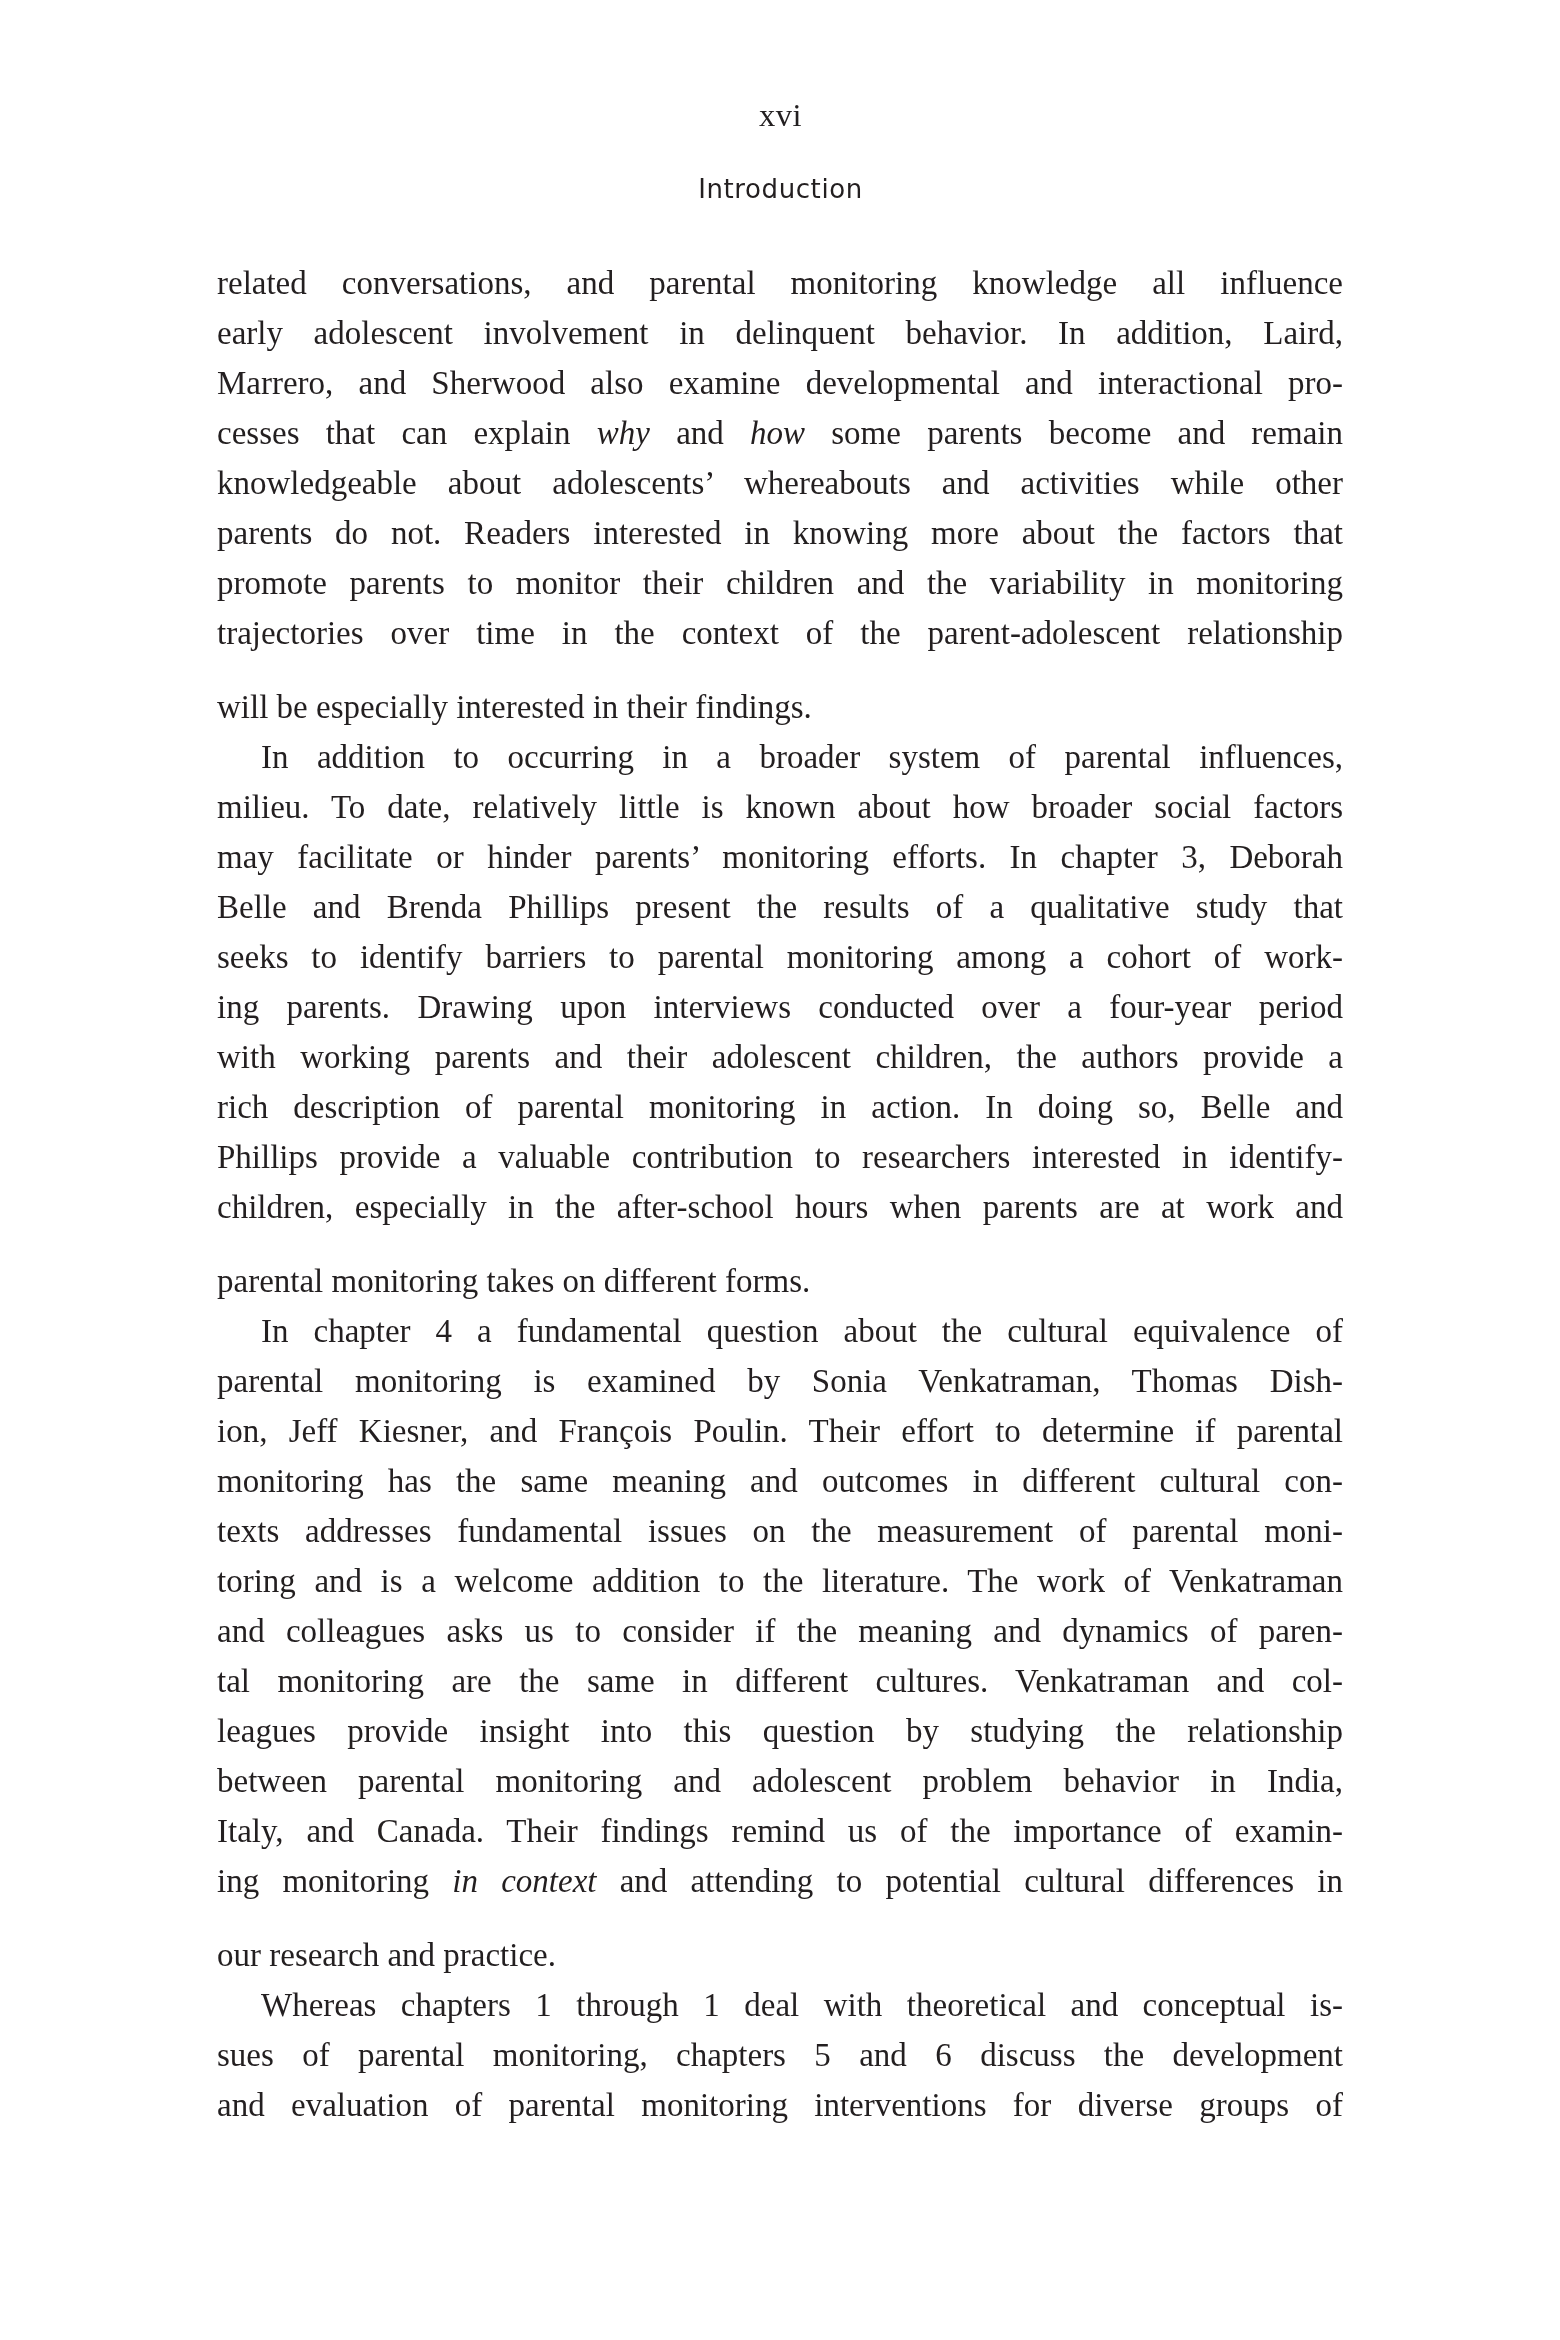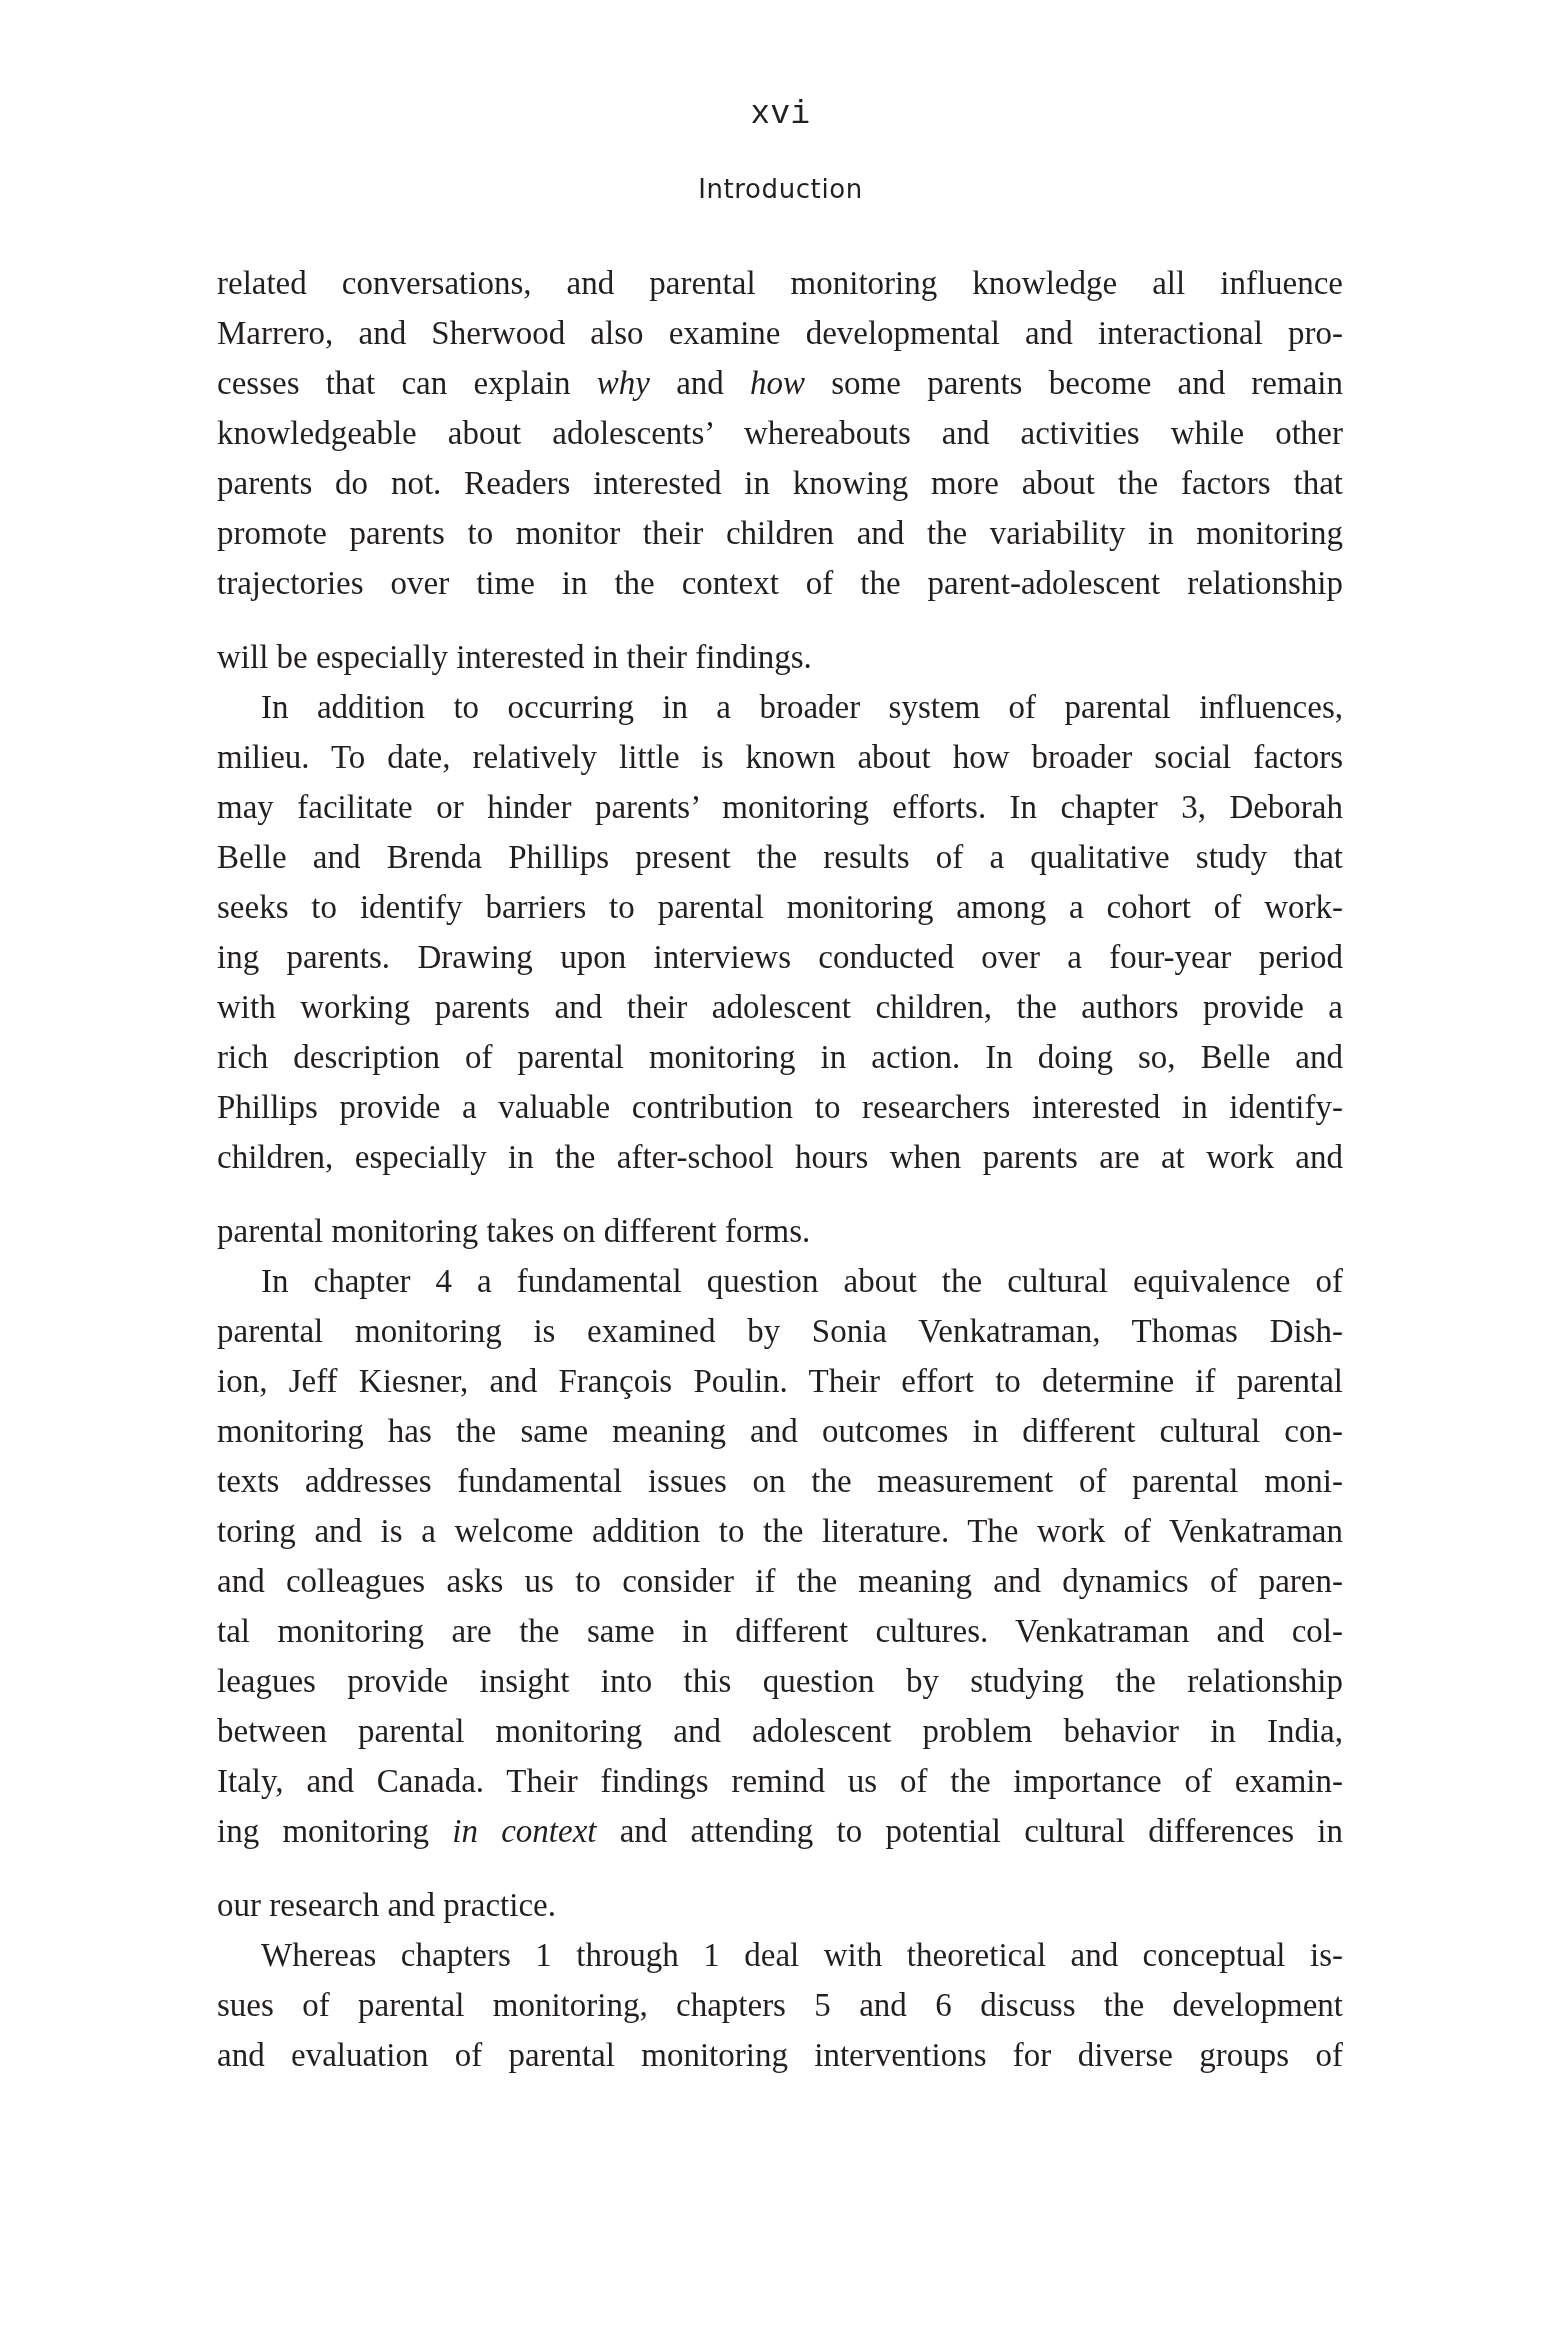--- a/index.html
+++ b/index.html
@@ -13,21 +13,21 @@
     position: relative;
     overflow: hidden;
     color: #231f20;
   }
   .page-number {
     position: absolute;
     left: 0;
     width: 1561px;
     top: 96px;
     text-align: center;
-    font-family: Liberation Mono, monospace;
+    font-family: Liberation Serif, serif;
     font-size: 32.5px;
     line-height: 38px;
     letter-spacing: 0.5px;
   }
   .running-head {
     position: absolute;
     left: 0;
     width: 1561px;
     top: 153px;
     text-align: center;
@@ -62,20 +62,21 @@
 </style>
 </head>
 <body>
 
 <div class="page-number">xvi</div>
 <div class="running-head">Introduction</div>
 
 <div class="body-text" id="body-text">
     <div>
       <div class="line">related conversations, and parental monitoring knowledge all influence</div>
+      <div class="line">early adolescent involvement in delinquent behavior. In addition, Laird,</div>
       <div class="line">Marrero, and Sherwood also examine developmental and interactional pro-</div>
       <div class="line">cesses that can explain <em>why</em> and <em>how</em> some parents become and remain</div>
       <div class="line">knowledgeable about adolescents’ whereabouts and activities while other</div>
       <div class="line">parents do not. Readers interested in knowing more about the factors that</div>
       <div class="line">promote parents to monitor their children and the variability in monitoring</div>
       <div class="line">trajectories over time in the context of the parent-adolescent relationship</div>
       <div class="line last">will be especially interested in their findings.</div>
     </div>
     <div>
       <div class="line indent">In addition to occurring in a broader system of parental influences,</div>

